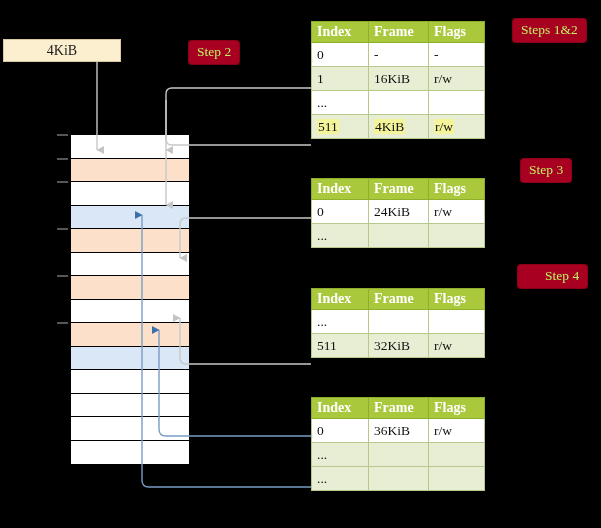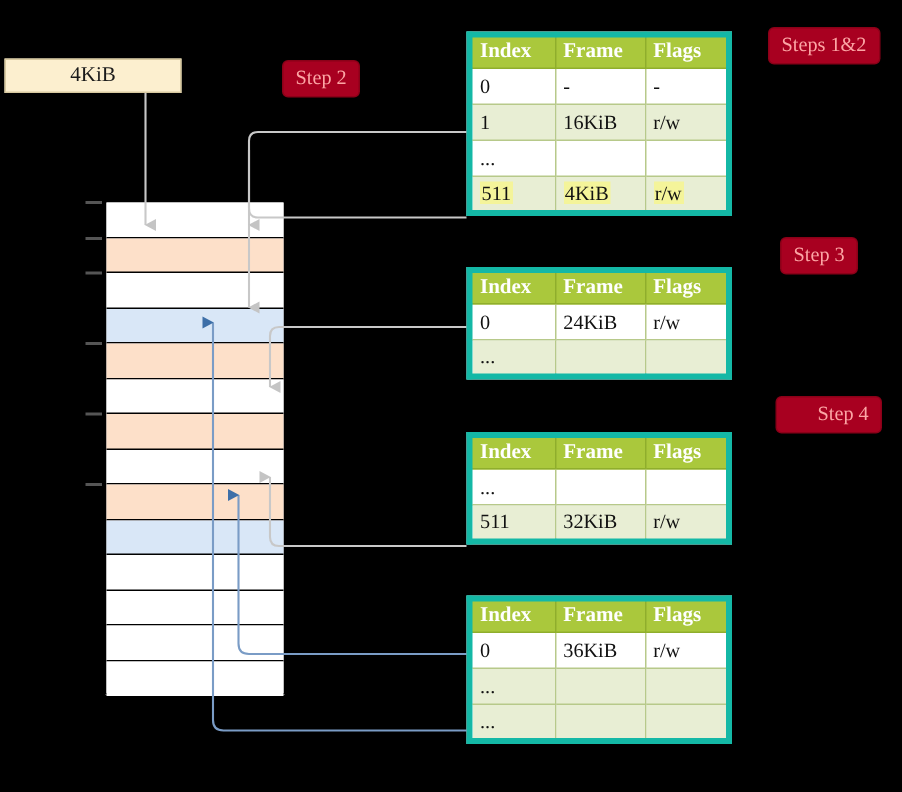--- a/index.html
+++ b/index.html
@@ -14,21 +14,21 @@
     position: relative;
     width: 601px;
     height: 528px;
     background: #000000;
   }
 
   
   .step-badge {
     position: absolute;
     background: #a80020;
-    color: #fca5a5;
+    color: #bef264;
     font-family: "Liberation Serif", "DejaVu Serif", serif;
     font-size: 13.5px;
     line-height: 1;
     padding: 4px 8px 5px 8px;
     border-radius: 3px;
     white-space: nowrap;
     box-shadow: 0 0 0 1px #8b0018;
   }
 
   
@@ -39,21 +39,21 @@
     color: #1a1a1a;
     font-size: 14px;
     text-align: center;
     line-height: 22px;
   }
 
   
   .pt {
     position: absolute;
     border-collapse: collapse;
-    border: 4px solid #14b8a6;
+    border: 1px solid #14b8a6;
     background: #ffffff;
     font-size: 13.5px;
     color: #111111;
     table-layout: fixed;
   }
   .pt th {
     background: #aac83c;
     color: #ffffff;
     font-weight: bold;
     text-align: left;

